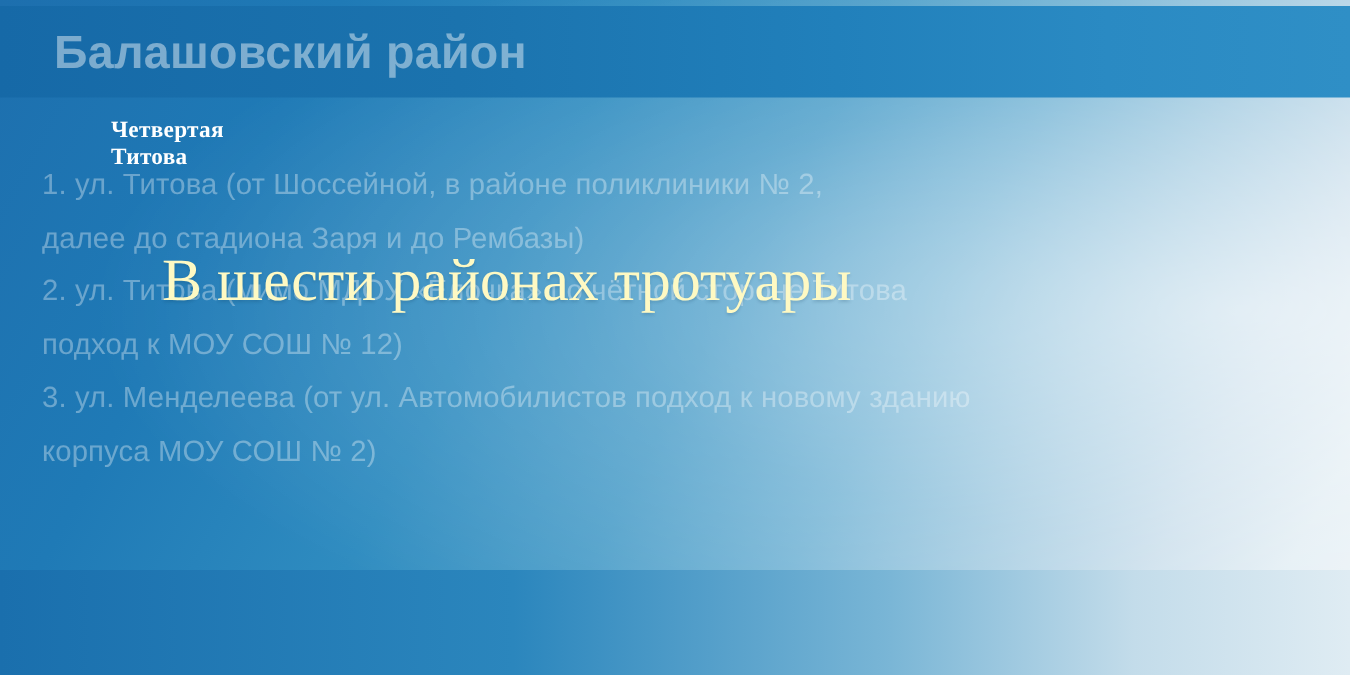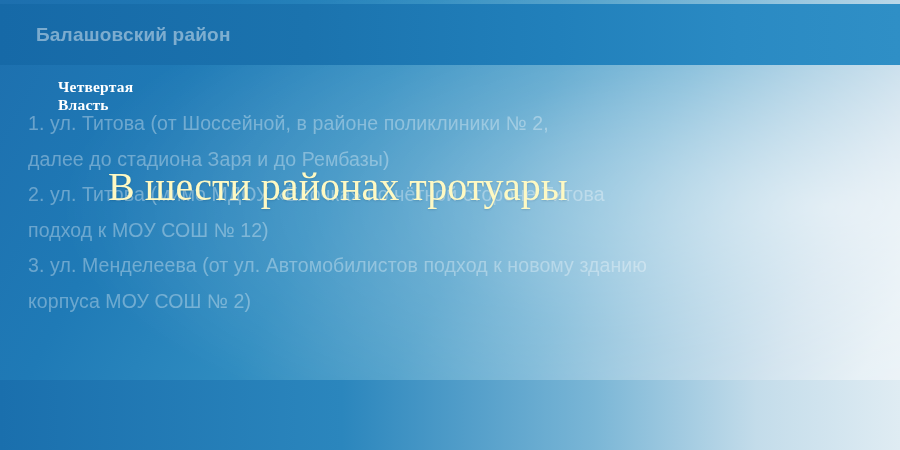--- a/index.html
+++ b/index.html
@@ -61,21 +61,21 @@
   }
   .band-bottom {
     top: 383px;
     height: 62px;
     background: linear-gradient(90deg, #1669a7 0%, #1b73ae 34%, #2180bb 62%, #2a8ac3 82%, #2f8fc6 100%);
   }
   .band-title {
     margin-left: 36px;
     font-family: "Liberation Sans", sans-serif;
     font-weight: bold;
-    font-size: 19px;
+    font-size: 31px;
     letter-spacing: 0.2px;
     color: rgba(255,255,255,0.44);
     white-space: nowrap;
   }
   .band-bottom .band-title {
     margin-left: 42px;
     color: rgba(255,255,255,0.40);
   }
 
   
@@ -89,21 +89,21 @@
     line-height: 35.5px;
     color: rgba(255,255,255,0.34);
     white-space: nowrap;
     letter-spacing: 0.1px;
   }
   .body-text .ln { display: block; }
 
   
   .logo {
     position: absolute;
-    left: 58px;
+    left: 74px;
     top: 78px;
     font-family: "Liberation Serif", serif;
     font-weight: bold;
     font-size: 15.5px;
     line-height: 18px;
     color: #ffffff;
     letter-spacing: 0.2px;
   }
   .logo .l2 { display: block; }
 
@@ -145,20 +145,20 @@
   </div>
 
   <div class="band band-bottom">
     <span class="band-title">Воскресенский район</span>
   </div>
 
   <div class="bg-bottom-fade"></div>
 
   <div class="logo">
     <span class="l1">Четвертая</span>
-    <span class="l2">Власть</span>
+    <span class="l2">Титова</span>
   </div>
 
   <div class="headline">
     <span class="hl">В шести районах тротуары</span>
   </div>
 
 </div>
 
 </body></html>

